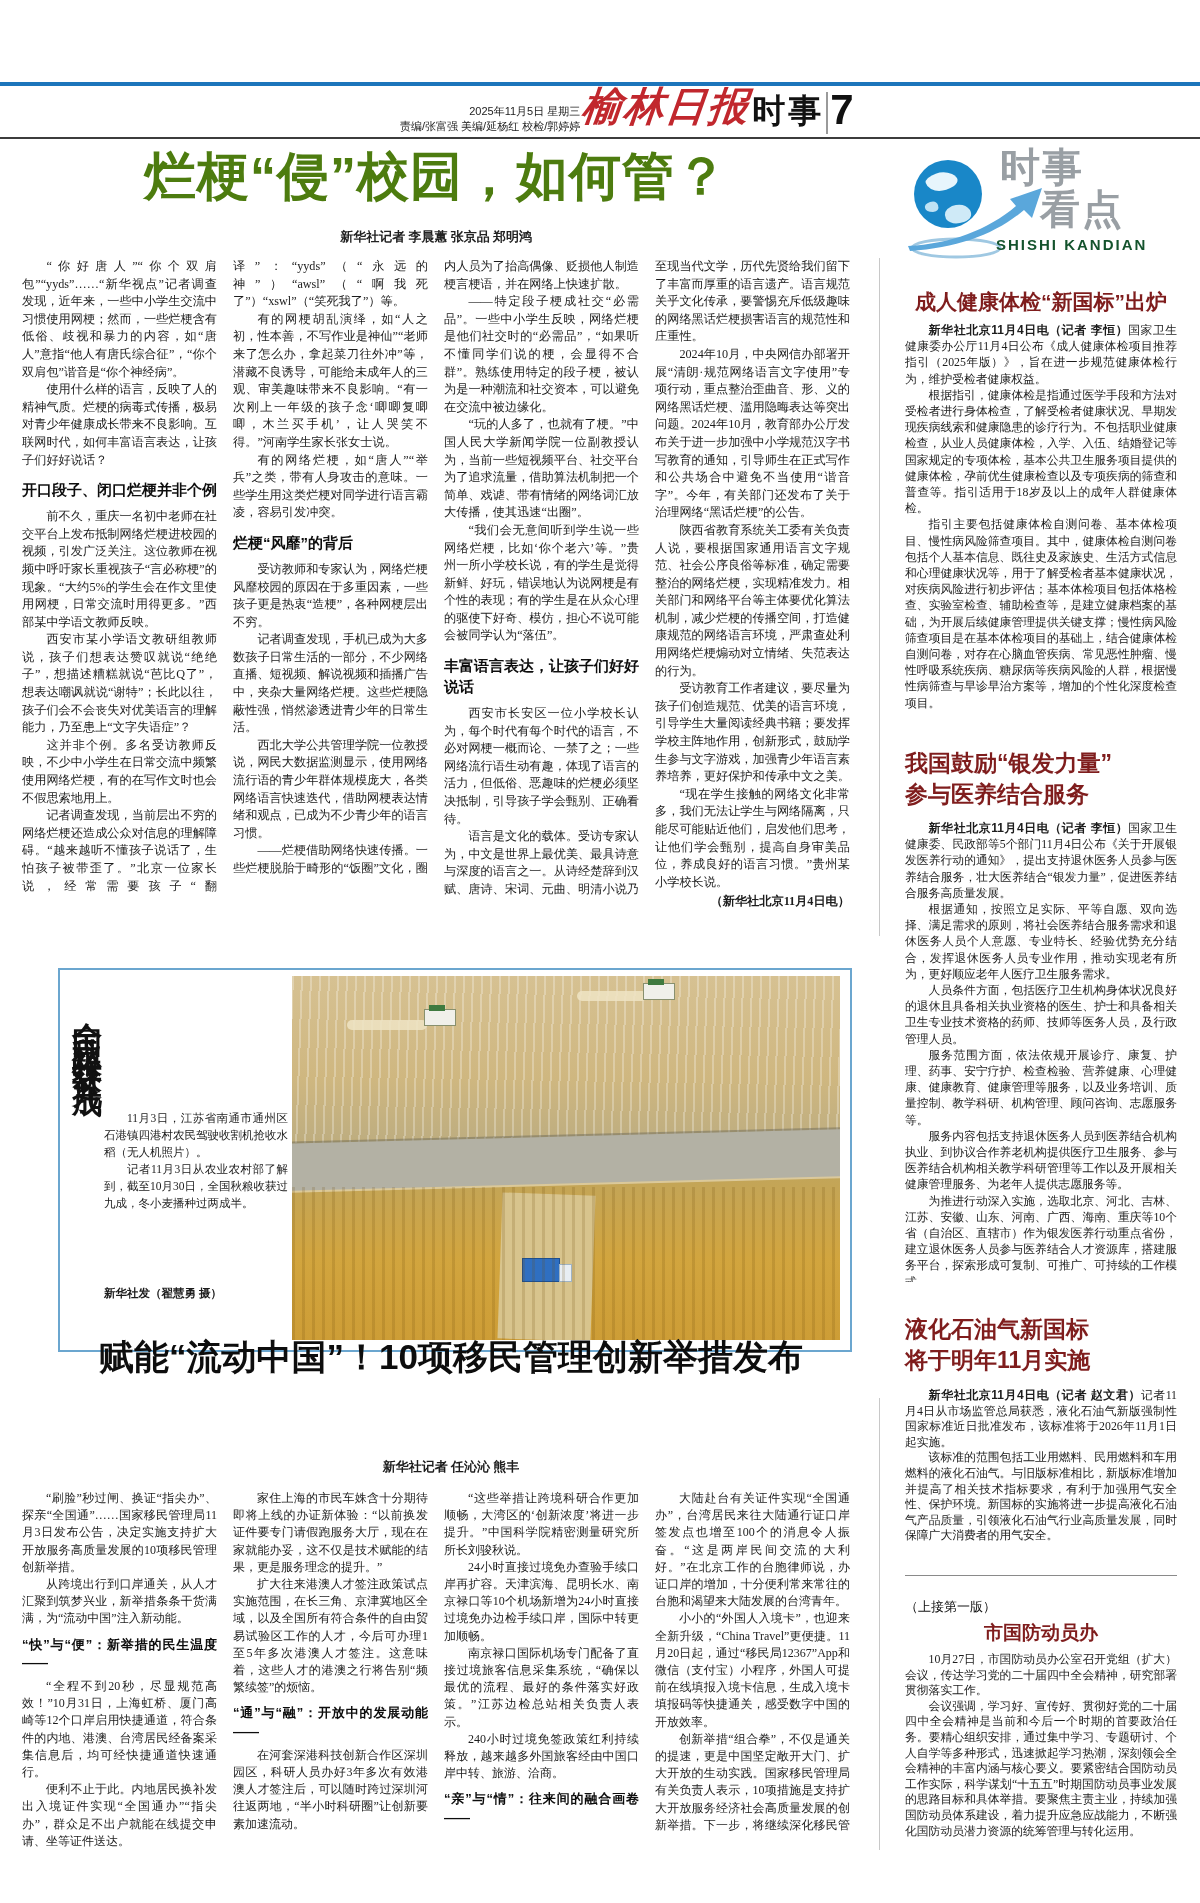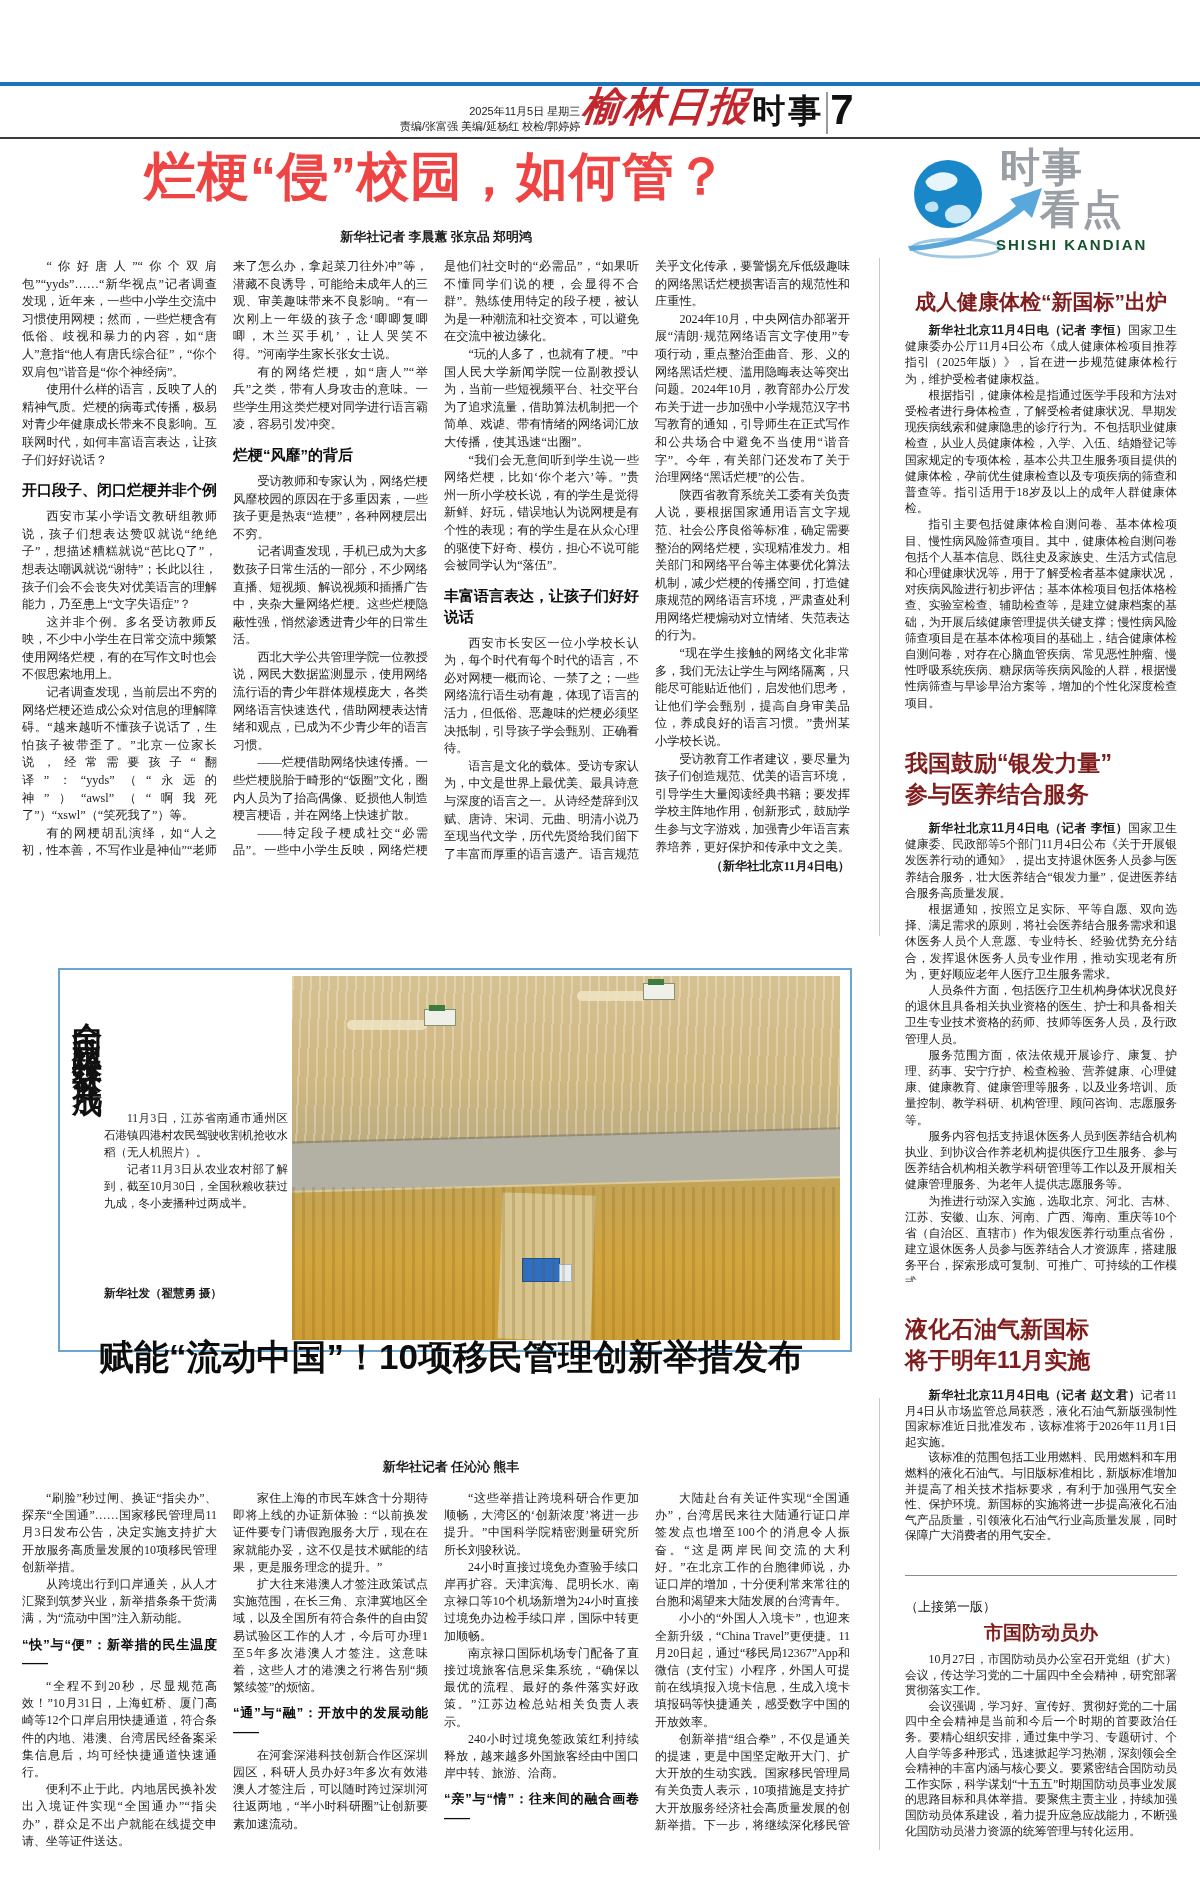--- a/index.html
+++ b/index.html
@@ -11,21 +11,21 @@
   .header-inner{position:absolute;left:400px;top:88px;width:520px;height:46px;display:flex;align-items:flex-end;gap:2px;
         font-family:"Liberation Sans","DejaVu Sans",sans-serif;}
   .date-col{text-align:right;font-size:11px;line-height:15px;color:#222;white-space:nowrap;}
   .masthead{font-family:"DejaVu Serif","Liberation Serif",serif;font-style:italic;font-weight:bold;
         font-size:40px;color:#c1272d;transform:skewX(-6deg);white-space:nowrap;letter-spacing:2px;}
   .section-label{font-size:33px;font-weight:900;color:#111;letter-spacing:3px;white-space:nowrap;}
   .header-vdiv{width:2px;height:42px;background:#9a9a9a;}
   .page-num{font-size:42px;font-weight:900;color:#111;}
   
   .main-headline{position:absolute;left:22px;top:142px;width:828px;height:64px;text-align:center;
-        font-family:"Liberation Sans","DejaVu Sans",sans-serif;font-size:52px;font-weight:900;color:#ef4444;letter-spacing:1px;}
+        font-family:"Liberation Sans","DejaVu Sans",sans-serif;font-size:52px;font-weight:900;color:#4d7c0f;letter-spacing:1px;}
   .main-byline{position:absolute;left:22px;top:228px;width:828px;text-align:center;
         font-size:13px;font-weight:bold;color:#222;}
   .main-body{position:absolute;left:22px;top:258px;width:828px;height:680px;overflow:hidden;
         column-count:4;column-gap:16px;font-size:12.2px;line-height:17.6px;text-align:justify;}
   .para{margin:0;text-indent:2em;}
   .para b{font-family:"Liberation Sans","DejaVu Sans",sans-serif;}
   .subhead{font-family:"Liberation Sans","DejaVu Sans",sans-serif;font-size:15px;font-weight:900;color:#0d0d0d;
         margin:10px 0 8px;line-height:1.4;text-indent:0;break-inside:avoid;}
   .endnote{margin:2px 0 0;text-align:right;text-indent:0;font-weight:bold;}
   .vrule{position:absolute;width:1px;background:#c8c8c8;}
@@ -90,40 +90,41 @@
     <div class="page-num">7</div>
   </div>
   <div class="header-rule"></div>
 
   <div class="main-headline">烂梗“侵”校园，如何管？</div>
   <div class="main-byline">新华社记者 李晨蕙 张京品 郑明鸿</div>
   <div class="main-body">
       <p class="para">“你好唐人”“你个双肩包”“yyds”……“新华视点”记者调查发现，近年来，一些中小学生交流中习惯使用网梗；然而，一些烂梗含有低俗、歧视和暴力的内容，如“唐人”意指“他人有唐氏综合征”，“你个双肩包”谐音是“你个神经病”。</p>
       <p class="para">使用什么样的语言，反映了人的精神气质。烂梗的病毒式传播，极易对青少年健康成长带来不良影响。互联网时代，如何丰富语言表达，让孩子们好好说话？</p>
       <h3 class="subhead">开口段子、闭口烂梗并非个例</h3>
+      <p class="para">前不久，重庆一名初中老师在社交平台上发布抵制网络烂梗进校园的视频，引发广泛关注。这位教师在视频中呼吁家长重视孩子“言必称梗”的现象。“大约5%的学生会在作文里使用网梗，日常交流时用得更多。”西部某中学语文教师反映。</p>
       <p class="para">西安市某小学语文教研组教师说，孩子们想表达赞叹就说“绝绝子”，想描述糟糕就说“芭比Q了”，想表达嘲讽就说“谢特”；长此以往，孩子们会不会丧失对优美语言的理解能力，乃至患上“文字失语症”？</p>
       <p class="para">这并非个例。多名受访教师反映，不少中小学生在日常交流中频繁使用网络烂梗，有的在写作文时也会不假思索地用上。</p>
       <p class="para">记者调查发现，当前层出不穷的网络烂梗还造成公众对信息的理解障碍。“越来越听不懂孩子说话了，生怕孩子被带歪了。”北京一位家长说，经常需要孩子“翻译”：“yyds”（“永远的神”）“awsl”（“啊我死了”）“xswl”（“笑死我了”）等。</p>
       <p class="para">有的网梗胡乱演绎，如“人之初，性本善，不写作业是神仙”“老师来了怎么办，拿起菜刀往外冲”等，潜藏不良诱导，可能给未成年人的三观、审美趣味带来不良影响。“有一次刚上一年级的孩子念‘唧唧复唧唧，木兰买手机’，让人哭笑不得。”河南学生家长张女士说。</p>
       <p class="para">有的网络烂梗，如“唐人”“举兵”之类，带有人身攻击的意味。一些学生用这类烂梗对同学进行语言霸凌，容易引发冲突。</p>
       <h3 class="subhead">烂梗“风靡”的背后</h3>
       <p class="para">受访教师和专家认为，网络烂梗风靡校园的原因在于多重因素，一些孩子更是热衷“造梗”，各种网梗层出不穷。</p>
       <p class="para">记者调查发现，手机已成为大多数孩子日常生活的一部分，不少网络直播、短视频、解说视频和插播广告中，夹杂大量网络烂梗。这些烂梗隐蔽性强，悄然渗透进青少年的日常生活。</p>
       <p class="para">西北大学公共管理学院一位教授说，网民大数据监测显示，使用网络流行语的青少年群体规模庞大，各类网络语言快速迭代，借助网梗表达情绪和观点，已成为不少青少年的语言习惯。</p>
       <p class="para">——烂梗借助网络快速传播。一些烂梗脱胎于畸形的“饭圈”文化，圈内人员为了抬高偶像、贬损他人制造梗言梗语，并在网络上快速扩散。</p>
       <p class="para">——特定段子梗成社交“必需品”。一些中小学生反映，网络烂梗是他们社交时的“必需品”，“如果听不懂同学们说的梗，会显得不合群”。熟练使用特定的段子梗，被认为是一种潮流和社交资本，可以避免在交流中被边缘化。</p>
       <p class="para">“玩的人多了，也就有了梗。”中国人民大学新闻学院一位副教授认为，当前一些短视频平台、社交平台为了追求流量，借助算法机制把一个简单、戏谑、带有情绪的网络词汇放大传播，使其迅速“出圈”。</p>
       <p class="para">“我们会无意间听到学生说一些网络烂梗，比如‘你个老六’等。”贵州一所小学校长说，有的学生是觉得新鲜、好玩，错误地认为说网梗是有个性的表现；有的学生是在从众心理的驱使下好奇、模仿，担心不说可能会被同学认为“落伍”。</p>
       <h3 class="subhead">丰富语言表达，让孩子们好好说话</h3>
       <p class="para">西安市长安区一位小学校长认为，每个时代有每个时代的语言，不必对网梗一概而论、一禁了之；一些网络流行语生动有趣，体现了语言的活力，但低俗、恶趣味的烂梗必须坚决抵制，引导孩子学会甄别、正确看待。</p>
       <p class="para">语言是文化的载体。受访专家认为，中文是世界上最优美、最具诗意与深度的语言之一。从诗经楚辞到汉赋、唐诗、宋词、元曲、明清小说乃至现当代文学，历代先贤给我们留下了丰富而厚重的语言遗产。语言规范关乎文化传承，要警惕充斥低级趣味的网络黑话烂梗损害语言的规范性和庄重性。</p>
       <p class="para">2024年10月，中央网信办部署开展“清朗·规范网络语言文字使用”专项行动，重点整治歪曲音、形、义的网络黑话烂梗、滥用隐晦表达等突出问题。2024年10月，教育部办公厅发布关于进一步加强中小学规范汉字书写教育的通知，引导师生在正式写作和公共场合中避免不当使用“谐音字”。今年，有关部门还发布了关于治理网络“黑话烂梗”的公告。</p>
       <p class="para">陕西省教育系统关工委有关负责人说，要根据国家通用语言文字规范、社会公序良俗等标准，确定需要整治的网络烂梗，实现精准发力。相关部门和网络平台等主体要优化算法机制，减少烂梗的传播空间，打造健康规范的网络语言环境，严肃查处利用网络烂梗煽动对立情绪、失范表达的行为。</p>
+      <p class="para">受访教育工作者建议，要尽量为孩子们创造规范、优美的语言环境，引导学生大量阅读经典书籍；要发挥学校主阵地作用，创新形式，鼓励学生参与文字游戏，加强青少年语言素养培养，更好保护和传承中文之美。</p>
       <p class="para">“现在学生接触的网络文化非常多，我们无法让学生与网络隔离，只能尽可能贴近他们，启发他们思考，让他们学会甄别，提高自身审美品位，养成良好的语言习惯。”贵州某小学校长说。</p>
-      <p class="para">受访教育工作者建议，要尽量为孩子们创造规范、优美的语言环境，引导学生大量阅读经典书籍；要发挥学校主阵地作用，创新形式，鼓励学生参与文字游戏，加强青少年语言素养培养，更好保护和传承中文之美。</p>
       <p class="endnote">（新华社北京11月4日电）</p>
     </div>
 
   <div class="vrule" style="left:879px;top:258px;height:678px;"></div>
   <div class="vrule" style="left:879px;top:1398px;height:452px;"></div>
 
   <div class="logo">
     <svg width="150" height="130" viewBox="0 0 150 130">
       <circle cx="48" cy="50" r="34" fill="#1987c8"></circle>
       <path d="M28 34 q12 -9 24 -4 q10 5 2 12 q-13 8 -23 3 q-9 -6 -3 -11Z" fill="#e7f5fc"></path>

